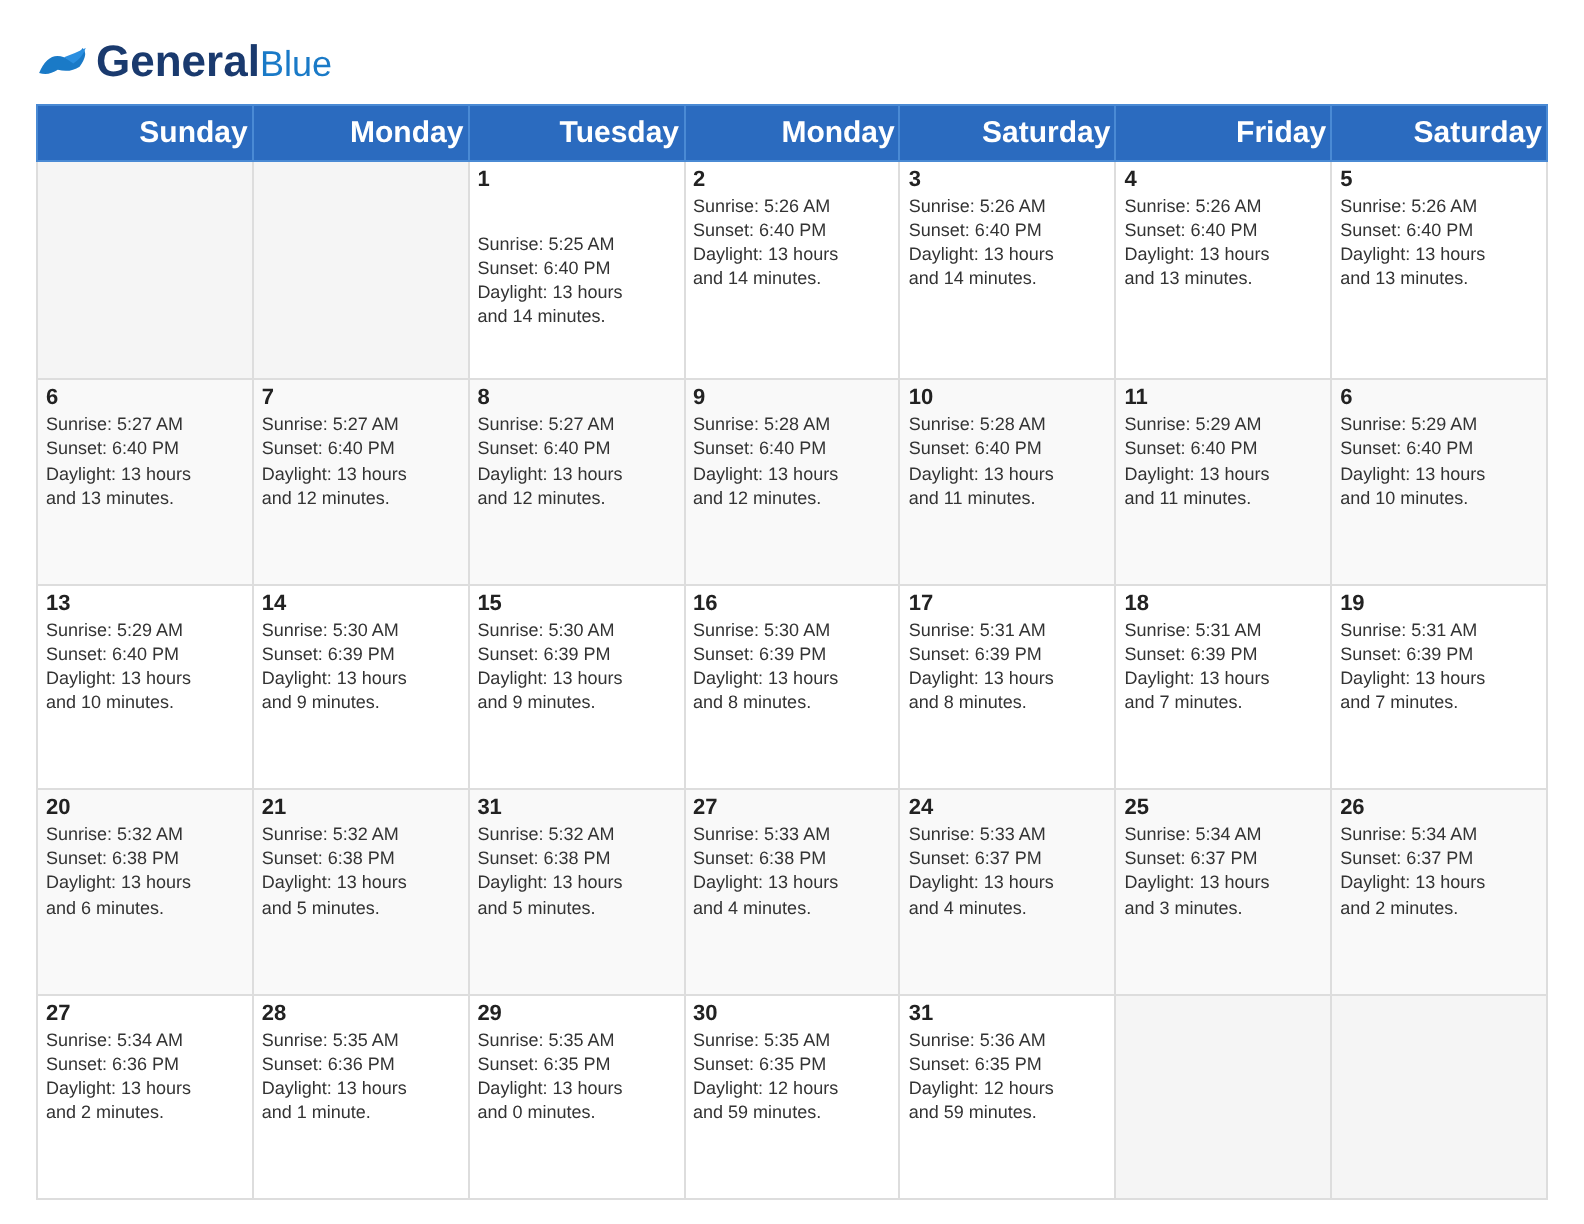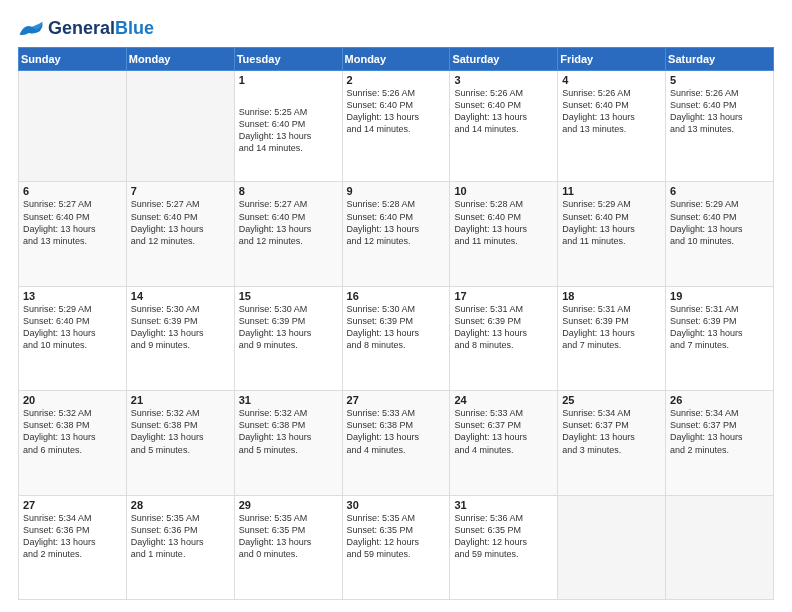--- a/index.html
+++ b/index.html
@@ -53,23 +53,23 @@
     .calendar {
       flex: 1;
       border: 1px solid #ccc;
       border-collapse: collapse;
       width: 100%;
       table-layout: fixed;
     }
     .calendar th {
       background: #2b6bbf;
       color: #fff;
-      font-size: 11px;
+      font-size: 15px;
       font-weight: bold;
-      text-align: left;
+      text-align: right;
       padding: 5px 2px;
       border: 1px solid #4a8ad4;
     }
     .calendar td {
       border: 1px solid #ddd;
       vertical-align: top;
       padding: 3px 4px;
       font-size: 9.5px;
       color: #333;
       height: 82px;
@@ -99,21 +99,21 @@
 
 <div class="page">
   <div class="header">
     <div class="logo">
       <div class="logo-row">
         <svg class="logo-bird" viewBox="0 0 36 22" xmlns="http://www.w3.org/2000/svg">
           <path d="M2 18 Q8 4 18 8 Q24 11 30 2 Q34 6 28 14 Q22 18 14 16 Q8 20 2 18Z" fill="#1a7ac7"></path>
           <path d="M18 8 Q26 5 32 2 Q30 8 24 12Z" fill="#2b8fe0"></path>
         </svg>
         <div>
-          <span style="font-size:18px;font-weight:bold;color:#1a3a6e;">General</span><span style="font-size:18px;font-weight:bold;color:#1a7ac7;">Blue</span>
+          <span style="font-size:22px;font-weight:bold;color:#1a3a6e;">General</span><span style="font-size:18px;font-weight:normal;color:#1a7ac7;">Blue</span>
         </div>
       </div>
     </div>
     <div class="title-block">
     </div>
   </div>
 
   <table class="calendar">
     <thead>
       <tr>

